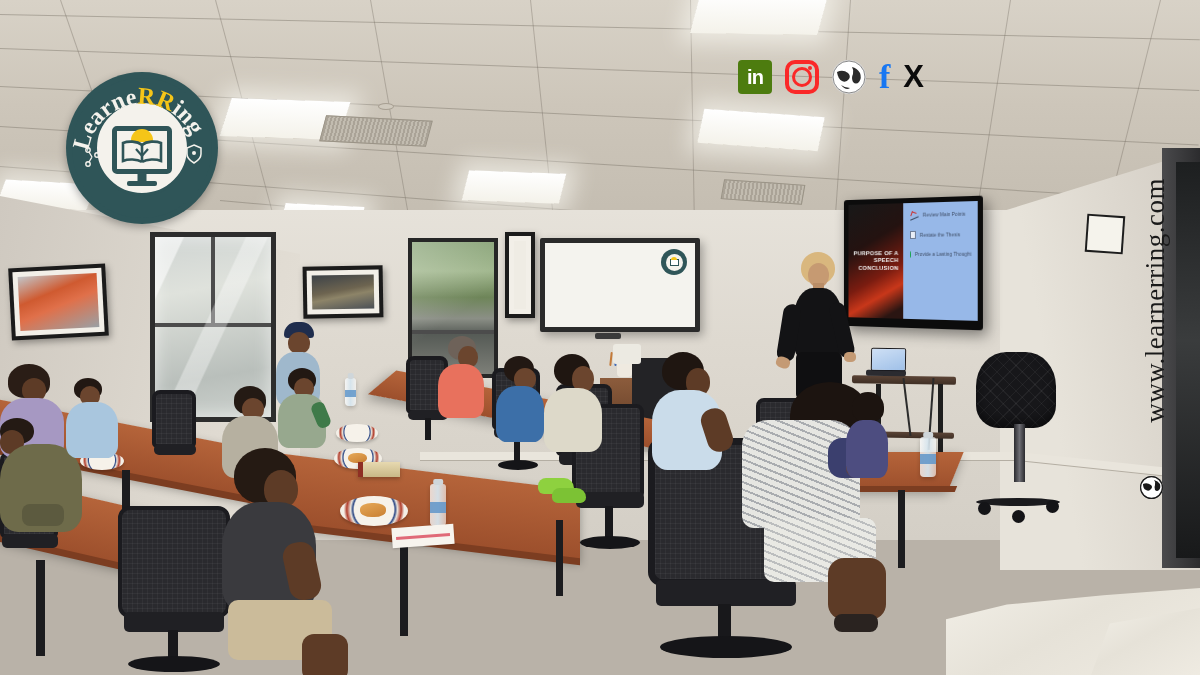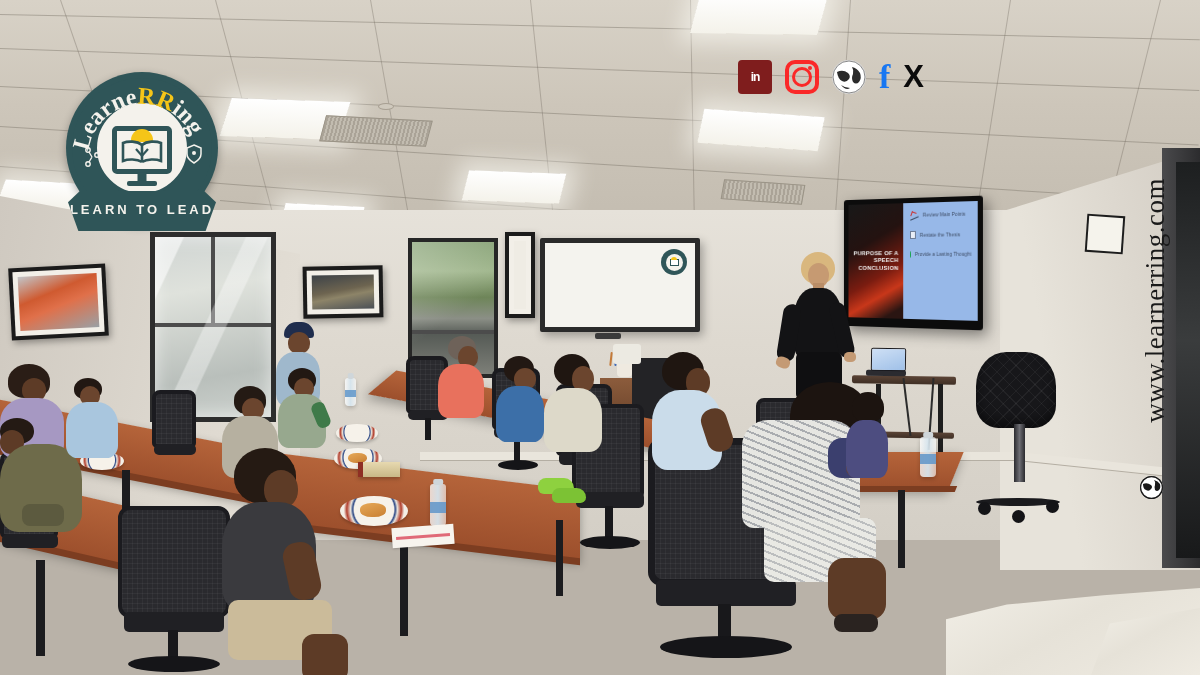--- a/index.html
+++ b/index.html
@@ -217,22 +217,22 @@
     width:148px; height:40px; background:#2f5558;
     clip-path:polygon(0 28%,8% 0,92% 0,100% 28%,93% 100%,7% 100%);
     display:flex; align-items:center; justify-content:center;
   }
   .logo-banner span{
     color:#f4f2ec; font-size:13px; font-weight:700; letter-spacing:3px;
     transform:translateY(-2px);
   }
 
   .social-row{ position:absolute; display:flex; align-items:center; gap:13px; }
-  .s-li{ width:34px;height:34px;background:#7f1d1d;border-radius:4px;color:#fff;
-        font-weight:700;font-size:12px;display:flex;align-items:center;justify-content:center;letter-spacing:-1px;}
+  .s-li{ width:34px;height:34px;background:#4d7c0f;border-radius:4px;color:#fff;
+        font-weight:700;font-size:20px;display:flex;align-items:center;justify-content:center;letter-spacing:-1px;}
   .s-ig{ width:34px;height:34px;border:4px solid #fa2828;border-radius:10px;position:relative; }
   .s-ig:before{content:"";position:absolute;left:50%;top:50%;transform:translate(-50%,-50%);width:14px;height:14px;border:3.5px solid #fa2828;border-radius:50%;}
   .s-ig:after{content:"";position:absolute;right:3px;top:2px;width:4px;height:4px;border-radius:50%;background:#fa2828;}
   .s-globe{ width:34px;height:34px;border-radius:50%;background:#fff;position:relative;overflow:hidden;
             box-shadow:0 0 0 1px rgba(0,0,0,.15) inset;}
   .s-fb{ color:#1877f2; font-weight:700; font-size:34px; line-height:34px; font-family:"Liberation Serif",serif;}
   .s-x{ color:#0b0b0b; font-weight:700; font-size:31px; line-height:34px; }
 
   .url-vert{
     position:absolute; writing-mode:vertical-rl; transform:rotate(180deg);
@@ -637,23 +637,20 @@
           <path d="M22 5 C27 1 36 1 41 3 V21 C36 19 27 19 22 22"></path>
           <path d="M22 22 V5"></path>
             </g>
           <path d="M16 9 L22 16 L28 9" fill="none" stroke="#2f5558" stroke-width="2.2"></path>
         </svg>
       </div>
       <div class="logo-stand"></div>
       <div class="logo-foot"></div>
     </div>
 
-    <div class="logo-banner">
-      <span>LEARN TO LEAD</span>
-    </div>
   </div>
 
   <div class="social-row" style="left:738px;top:60px;">
     <div class="s-li">
         <span>in</span>
       </div>
     <div class="s-ig"></div>
     <div class="s-globe">
       <svg viewBox="0 0 34 34" width="34" height="34" aria-hidden="true">
         <circle cx="17" cy="17" r="16" fill="#fff"></circle>

